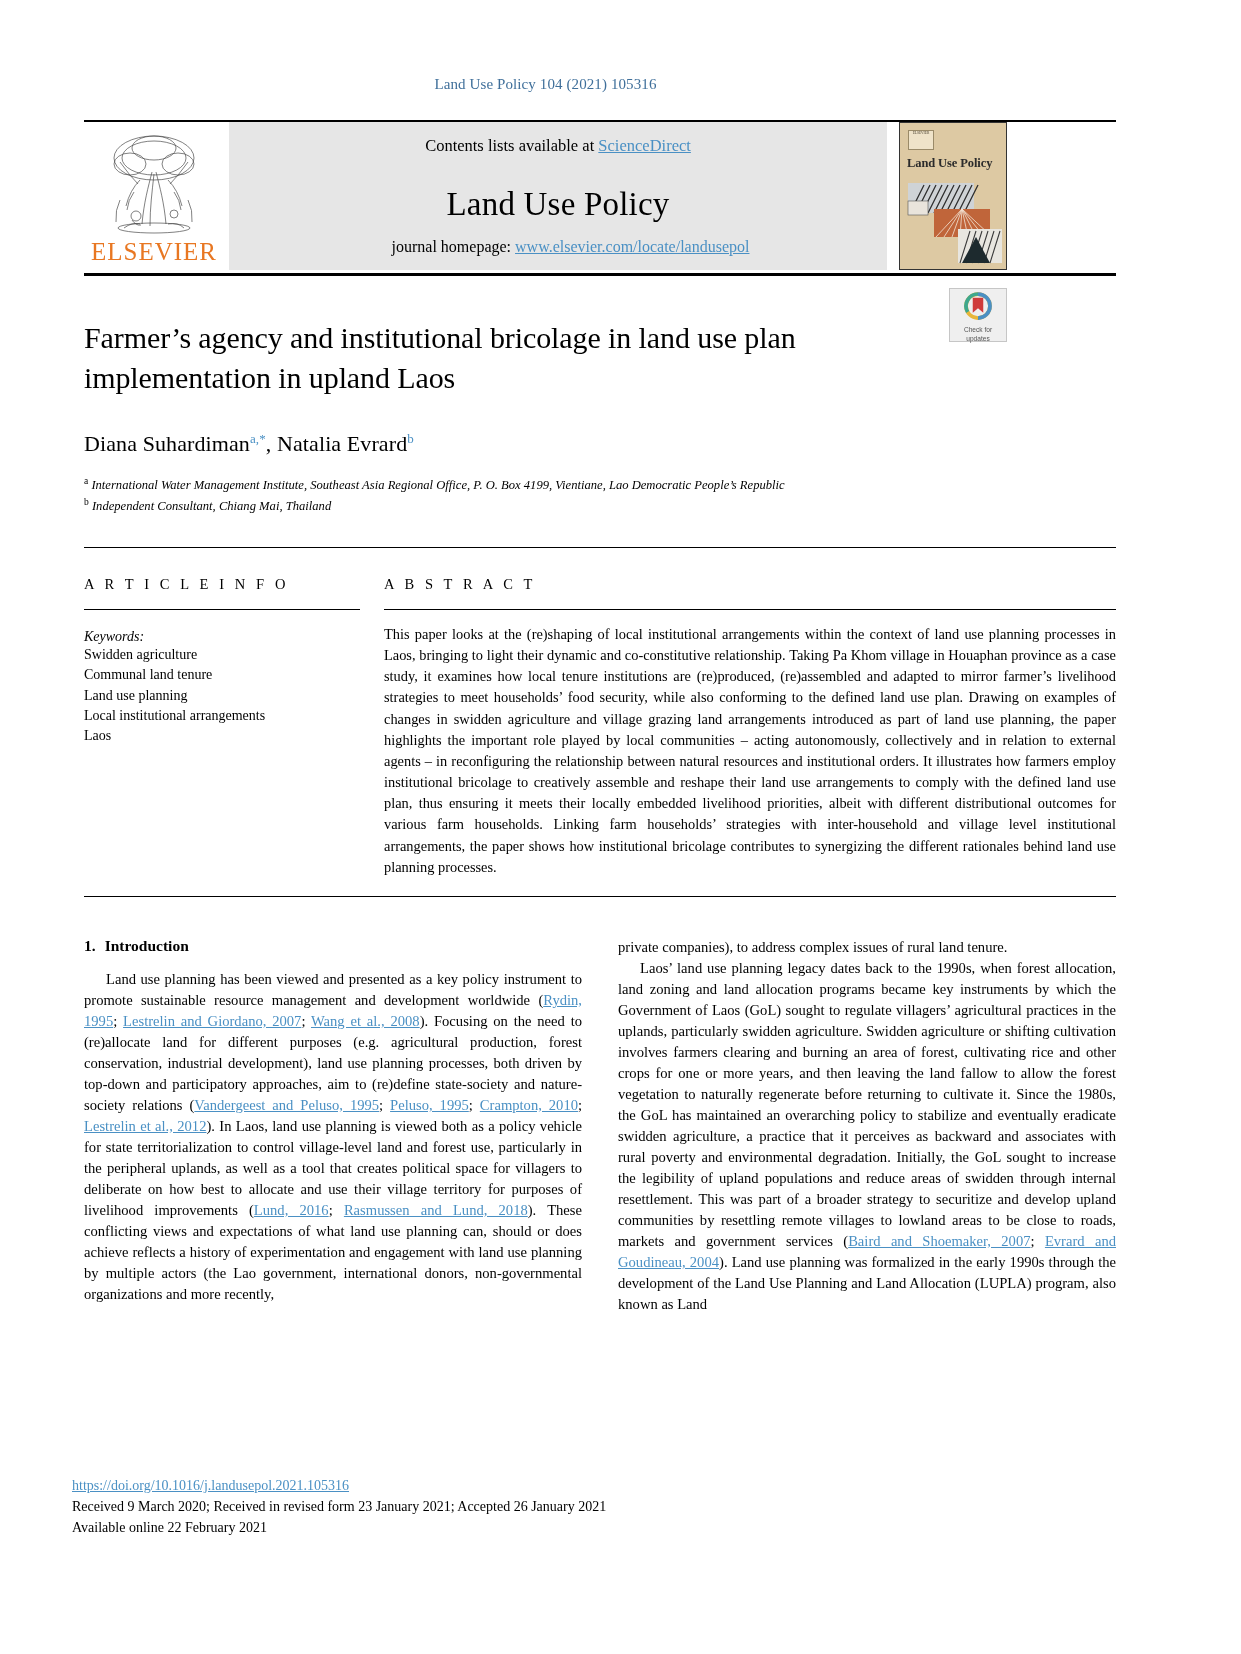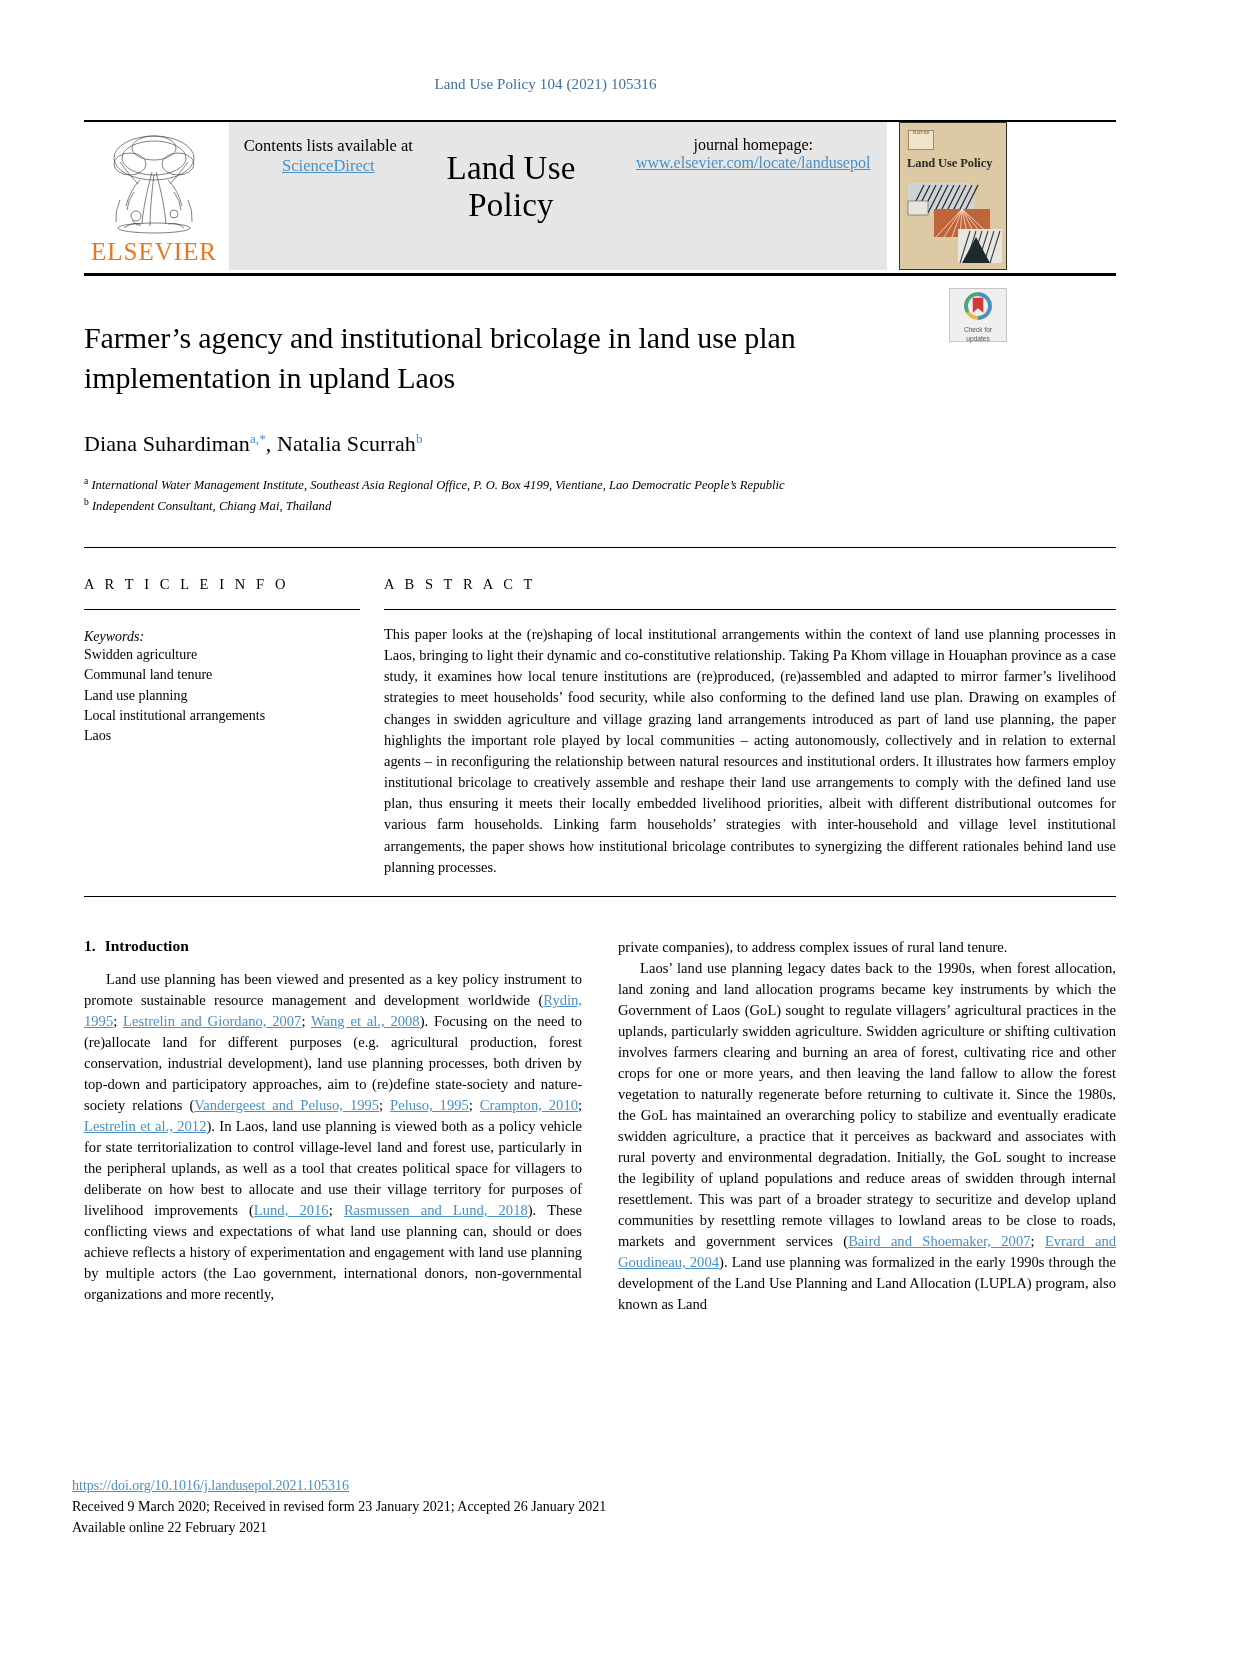--- a/index.html
+++ b/index.html
@@ -63,21 +63,21 @@
     letter-spacing: 1px;
     color: #e87722;
     font-weight: 400;
     margin-top: -2px;
   }
   .header-center {
     flex: 1 1 auto;
     background: #e6e6e6;
     margin-left: 5px;
     display: flex;
-    flex-direction: row;
+    flex-direction: column;
     justify-content: space-between;
     padding: 14px 0 12px 0;
     box-sizing: border-box;
     text-align: center;
     width: 755px;
     max-width: 755px;
   }
   .contents-line {
     font-size: 16.5px;
   }
@@ -355,21 +355,21 @@
         <path d="M20 4 a16 16 0 0 0 -13.8 24" fill="none" stroke="#3fa88e" stroke-width="5"></path>
         <path d="M13 9 h14 v20 l-7 -6 l-7 6 z" fill="#cf3b3b"></path>
       </svg>
       <div class="cm-text">Check for</div>
       <div class="cm-text">updates</div>
     </div>
 
     <h1 class="paper-title">Farmer’s agency and institutional bricolage in land use plan implementation in upland Laos</h1>
 
     <div class="authors">
-      <span>Diana Suhardiman</span><sup>a,*</sup><span>, </span><span>Natalia Scurrah</span><sup>b</sup>
+      <span>Diana Suhardiman</span><sup>a,*</sup><span>, </span><span>Natalia Evrard</span><sup>b</sup>
     </div>
 
     <div class="affils">
       <div>
         <sup>a</sup>
         <span>International Water Management Institute, Southeast Asia Regional Office, P. O. Box 4199, Vientiane, Lao Democratic People’s Republic</span>
       </div>
       <div>
         <sup>b</sup>
         <span>Independent Consultant, Chiang Mai, Thailand</span>

